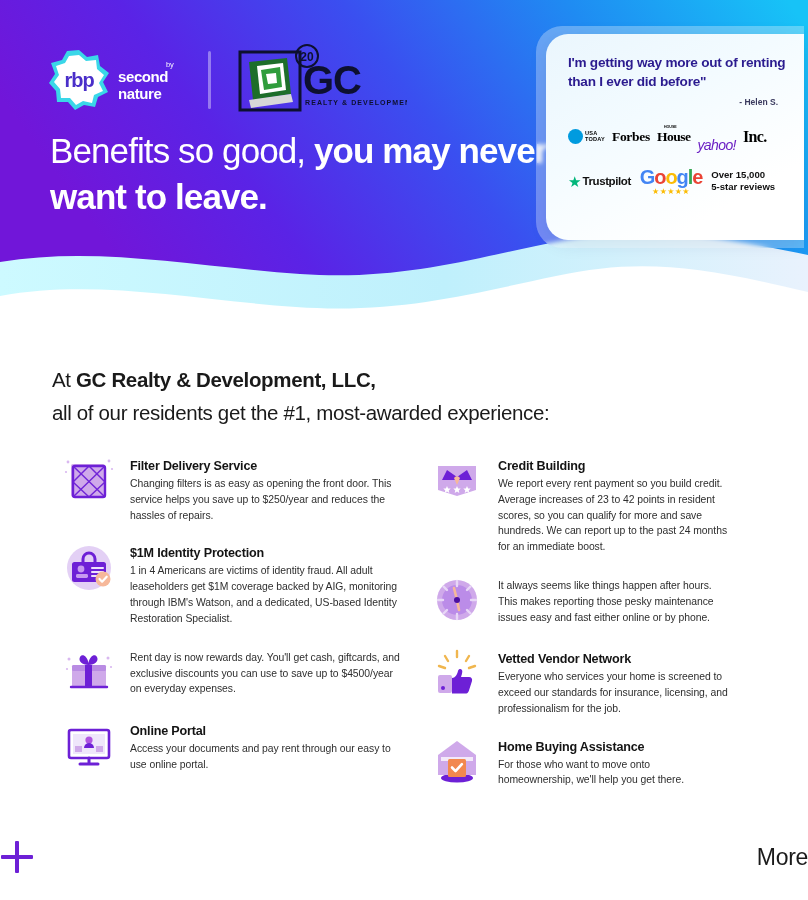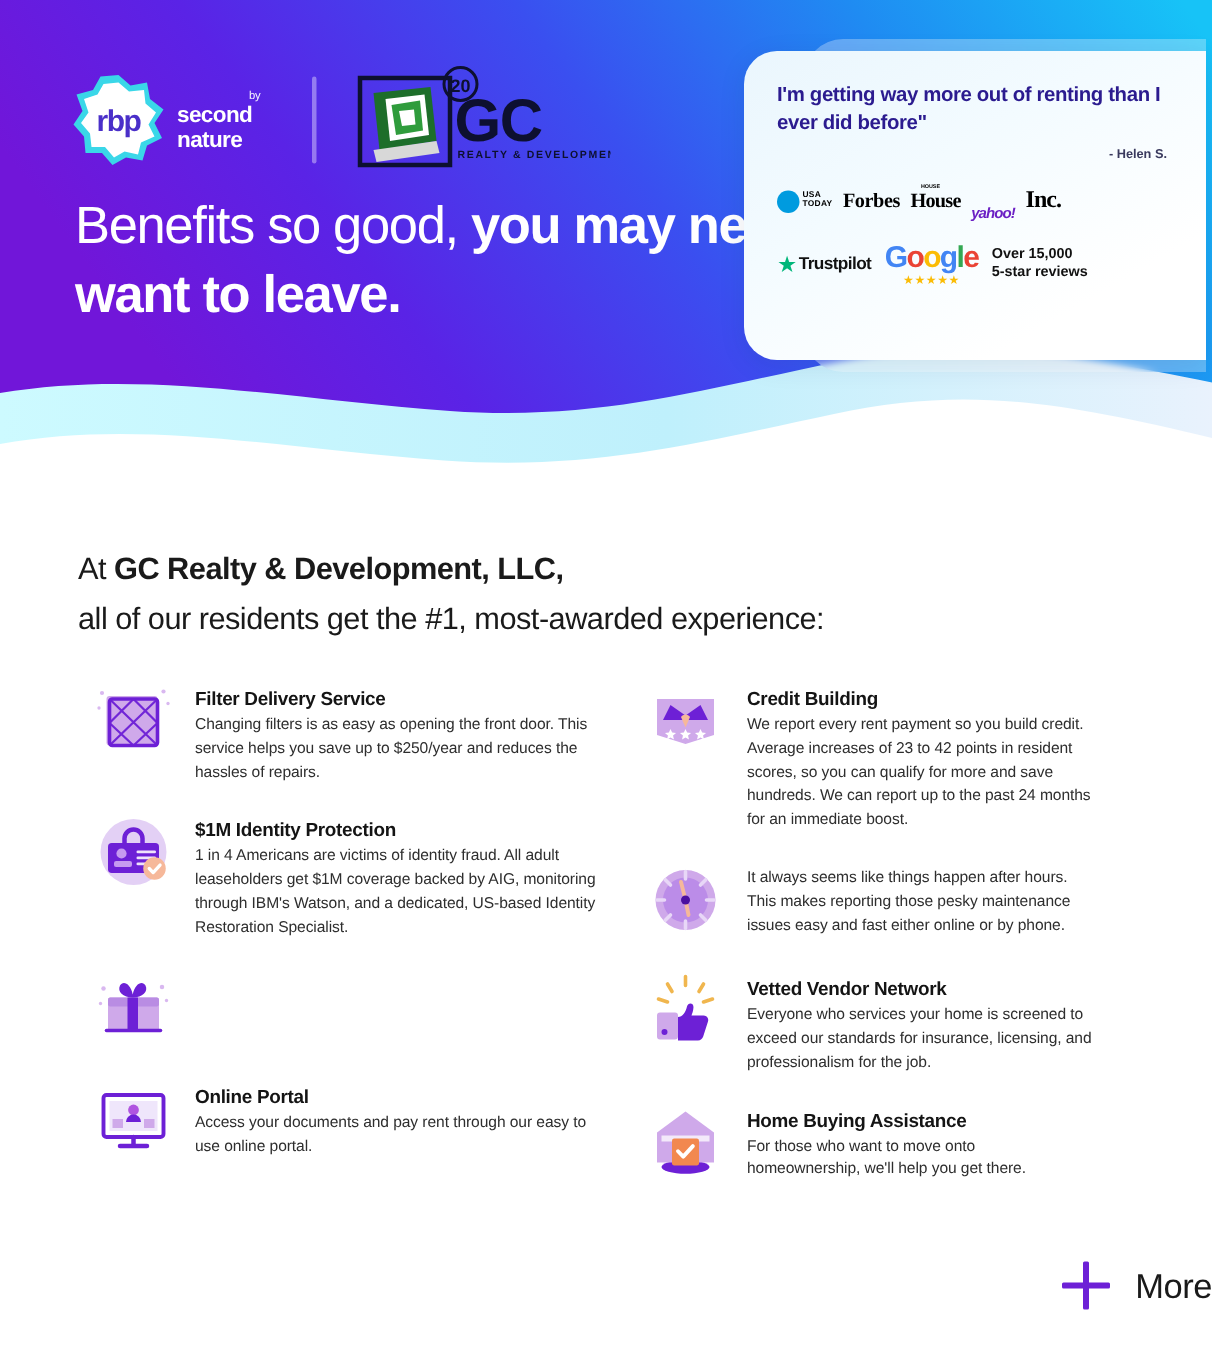--- a/index.html
+++ b/index.html
@@ -49,21 +49,21 @@
   .headline b { font-weight:700; }
 
   
   .testimonial-outer {
     position:absolute; right:4px; top:26px; width:268px; height:222px;
     background:rgba(255,255,255,.30);
     border-radius:26px 0 0 26px;
     backdrop-filter: blur(2px);
   }
   .testimonial {
-    position:absolute; right:0px; top:8px; width:308px; height:206px;
+    position:absolute; right:0px; top:8px; width:258px; height:206px;
     background:linear-gradient(150deg,#eaf6fd 0%, #f3fbff 38%, #ffffff 78%);
     border-radius:22px 0 0 22px;
     box-shadow:0 4px 18px rgba(20,40,90,.10);
     padding:20px 18px 12px 22px;
   }
   .quote {
     color:#2b1b8f; font-size:13.6px; line-height:1.38;
     font-weight:600; letter-spacing:-0.25px;
   }
   .quote-attr {
@@ -72,21 +72,21 @@
   }
   .press-row {
     display:flex; align-items:center; gap:7px; margin-top:14px;
   }
   .usatoday { display:flex; align-items:center; gap:2px; }
   .usa-dot { width:15px; height:15px; border-radius:50%; background:#009bdf; }
   .usa-txt { font-size:5.6px; font-weight:700; color:#000; line-height:1.0; letter-spacing:.2px;}
   .forbes { font-family:"Liberation Serif", serif; font-weight:700; font-size:13.5px; color:#000; letter-spacing:-.3px;}
   .house { font-family:"Liberation Serif", serif; font-weight:700; font-size:13.5px; color:#000; letter-spacing:-.5px; position:relative;}
   .house-sup { position:absolute; top:-4px; left:7px; font-size:3.6px; letter-spacing:0; font-family:"Liberation Sans",sans-serif; }
-  .yahoo { font-size:10px; font-weight:700; color:#6b1fc4; letter-spacing:-.6px; font-style:italic;margin-top:16px;}
+  .yahoo { font-size:14px; font-weight:400; color:#6b1fc4; letter-spacing:-.6px; font-style:italic;margin-top:16px;}
   .inc { font-family:"Liberation Serif", serif; font-weight:700; font-size:16px; color:#000; letter-spacing:-.6px;}
   .reviews-row { display:flex; align-items:center; gap:9px; margin-top:14px; }
   .tp { display:flex; align-items:center; gap:1px; }
   .tp-star { color:#00b67a; font-size:15px; line-height:1; }
   .tp-txt { font-size:11.5px; font-weight:700; color:#111; letter-spacing:-.4px;}
   .goog { font-size:20px; letter-spacing:-1.1px; font-weight:600; line-height:1; }
   .goog span:nth-child(1){color:#4285F4;} .goog span:nth-child(2){color:#EA4335;}
   .goog span:nth-child(3){color:#FBBC05;} .goog span:nth-child(4){color:#4285F4;}
   .goog span:nth-child(5){color:#34A853;} .goog span:nth-child(6){color:#EA4335;}
   .goog-wrap { display:flex; flex-direction:column; align-items:center;justify-content:space-between; }
@@ -114,21 +114,21 @@
   .benefit-title {
     font-size:12.6px; font-weight:700; color:#141414;
     letter-spacing:-.2px; margin-bottom:3px;
   }
   .benefit-desc {
     font-size:10.4px; line-height:1.52; color:#2e2e2e; letter-spacing:-.05px;
   }
 
   .more-row {
     position:absolute; left:0; top:840px; width:808px;
-    display:flex; align-items:center; justify-content:flex-end; gap:16px;
+    display:flex; align-items:center; justify-content:space-between; gap:16px;
   }
   .plus-icon { width:34px; height:34px; position:relative; }
   .plus-icon::before, .plus-icon::after {
     content:''; position:absolute; background:#6d20d6; border-radius:1px;
   }
   .plus-icon::before { left:15px; top:1px; width:4px; height:32px; }
   .plus-icon::after  { top:15px; left:1px; height:4px; width:32px; }
   .more-label { font-size:23px; color:#1a1a1a; letter-spacing:-.3px; }
 </style>
 </head>
@@ -306,20 +306,21 @@
             <path d="M11 44 h36" stroke="#6d20d6" stroke-width="2.4" stroke-linecap="round"></path>
             <g fill="#d9b8f0">
                 <circle cx="9" cy="16" r="1.5"></circle>
                 <circle cx="48" cy="15" r="1.5"></circle>
                 <circle cx="51" cy="24" r="1.1"></circle>
                 <circle cx="7" cy="26" r="1.1"></circle>
               </g>
           </svg>
         </div>
         <div class="benefit-body">
+          <div class="benefit-desc">Rent day is now rewards day. You'll get cash, giftcards, and exclusive discounts you can use to save up to $4500/year on everyday expenses.</div>
         </div>
       </div>
 
       <div class="benefit">
         <div class="benefit-icon">
           <svg viewBox="0 0 58 58" width="58" height="58">
             <rect x="9" y="13" width="40" height="28" rx="2" fill="#ffffff" stroke="#6d20d6" stroke-width="2.6"></rect>
             <rect x="13" y="17" width="32" height="20" fill="#efe6fb"></rect>
             <circle cx="29" cy="23" r="3.6" fill="#b055e0"></circle>
             <path d="M24 31 a5 5 0 0 1 10 0 z" fill="#6d20d6"></path>

